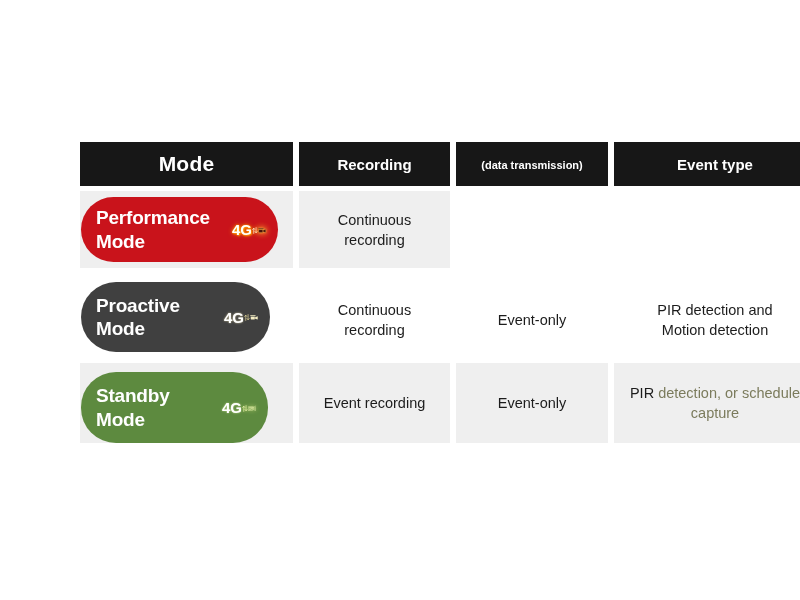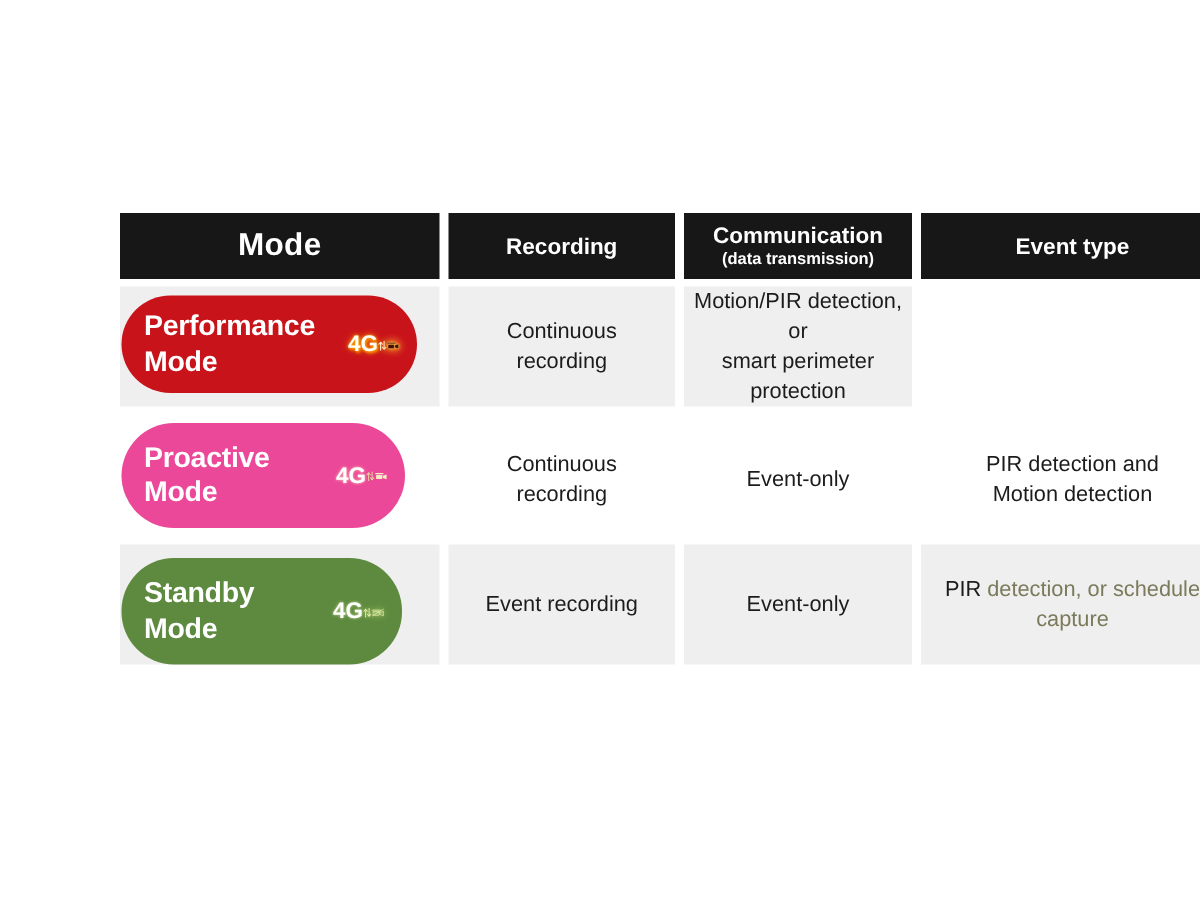--- a/index.html
+++ b/index.html
@@ -48,21 +48,21 @@
   
   .cell.modecell { align-items: flex-start; justify-content: flex-start; }
 
   
   .pill {
     display: flex; align-items: center;
     border-radius: 35px;
     color: #ffffff;
   }
   .pill-red   { margin: 6px 0 0 1px; width: 197px; height: 65px; background: #c9131b; border-radius: 33px; }
-  .pill-gold  { margin: 5px 0 0 1px; width: 189px; height: 70px; background: #ec4899; }
+  .pill-gold  { margin: 5px 0 0 1px; width: 189px; height: 70px; background: #404040; }
   .pill-green { margin: 9px 0 0 1px; width: 187px; height: 71px; background: #5d8a3f; }
   .pill-text {
     flex: 1; padding-left: 15px;
     font-size: 19px; font-weight: bold; line-height: 1.22;
     letter-spacing: -0.2px; text-align: left; white-space: pre-line;
   }
   .icon-stack {
     width: 46px; padding-right: 12px;
     display: flex; 
     align-items: center; justify-content: center;
@@ -85,21 +85,20 @@
   <div class="table-wrap">
 
     <div class="trow header">
       <div class="cell">
         <span class="hd-mode">Mode</span>
       </div>
       <div class="cell">
         <span class="hd">Recording</span>
       </div>
       <div class="cell">
-        <span class="hd">Communication</span>
         <span class="hd-sub">(data transmission)</span>
       </div>
       <div class="cell">
         <span class="hd">Event type</span>
       </div>
     </div>
 
     <div class="trow r1">
       <div class="cell modecell">
         <div class="pill pill-red">
@@ -121,24 +120,20 @@
                 <polygon points="17.5,7.5 26.5,4.5 26.5,15.5 17.5,12.5"></polygon>
               </g>
             </svg>
           </div>
         </div>
       </div>
       <div class="cell">
         <span class="body-text">Continuous
 recording</span>
       </div>
-      <div class="cell">
-        <span class="body-text">Motion/PIR detection, or
-smart perimeter protection</span>
-      </div>
     </div>
 
     <div class="trow r2">
       <div class="cell modecell">
         <div class="pill pill-gold">
           <div class="pill-text"><span>Proactive</span><br><span>Mode</span></div>
           <div class="icon-stack">
             <span class="fourg">4G</span>
             <svg class="arrows-svg" width="20" height="23" viewBox="0 0 20 24">
               <g stroke="#eddf9f" stroke-width="2.3" fill="none" stroke-linecap="round" stroke-linejoin="round">

